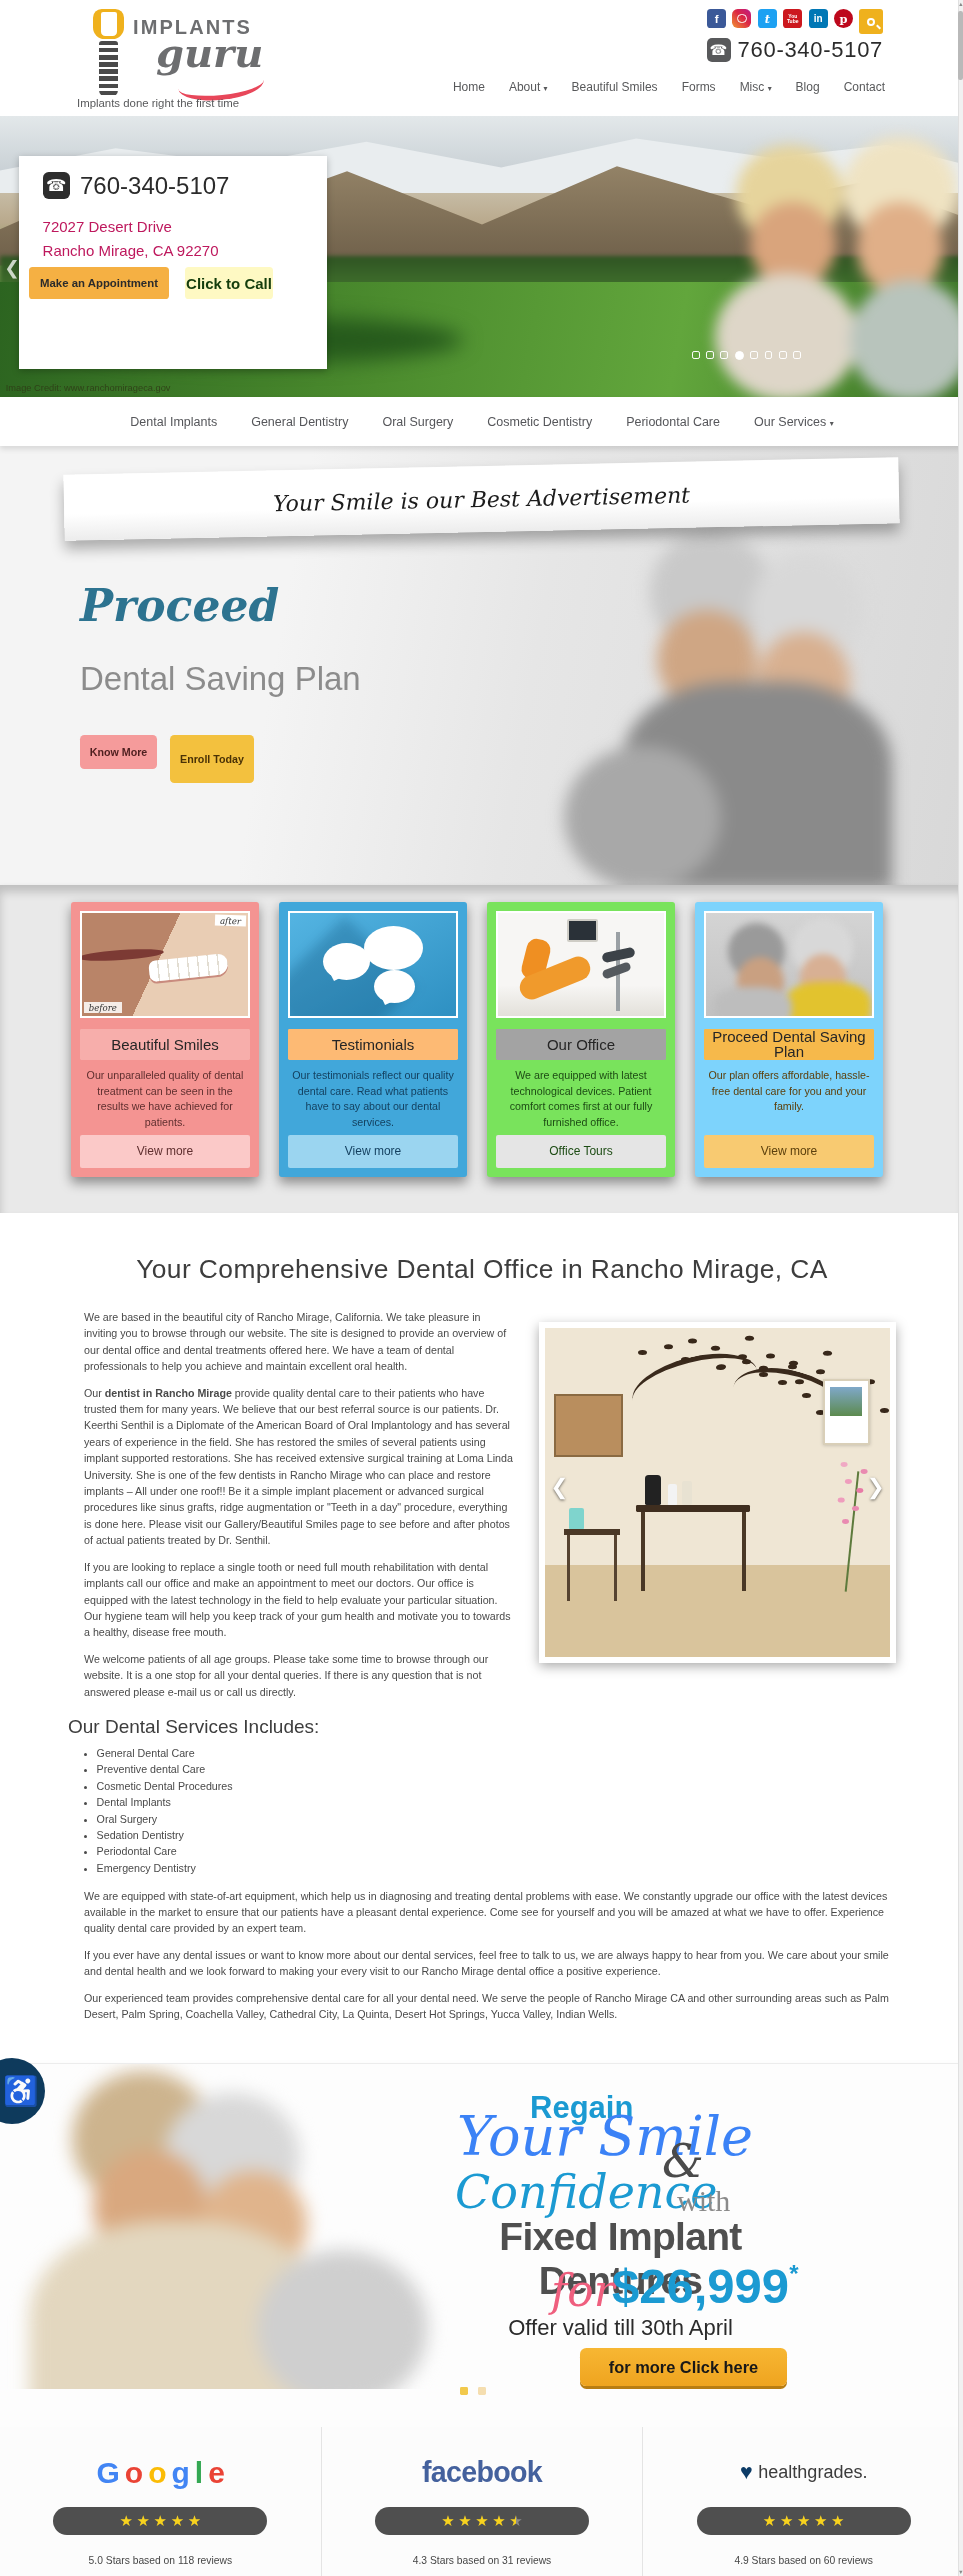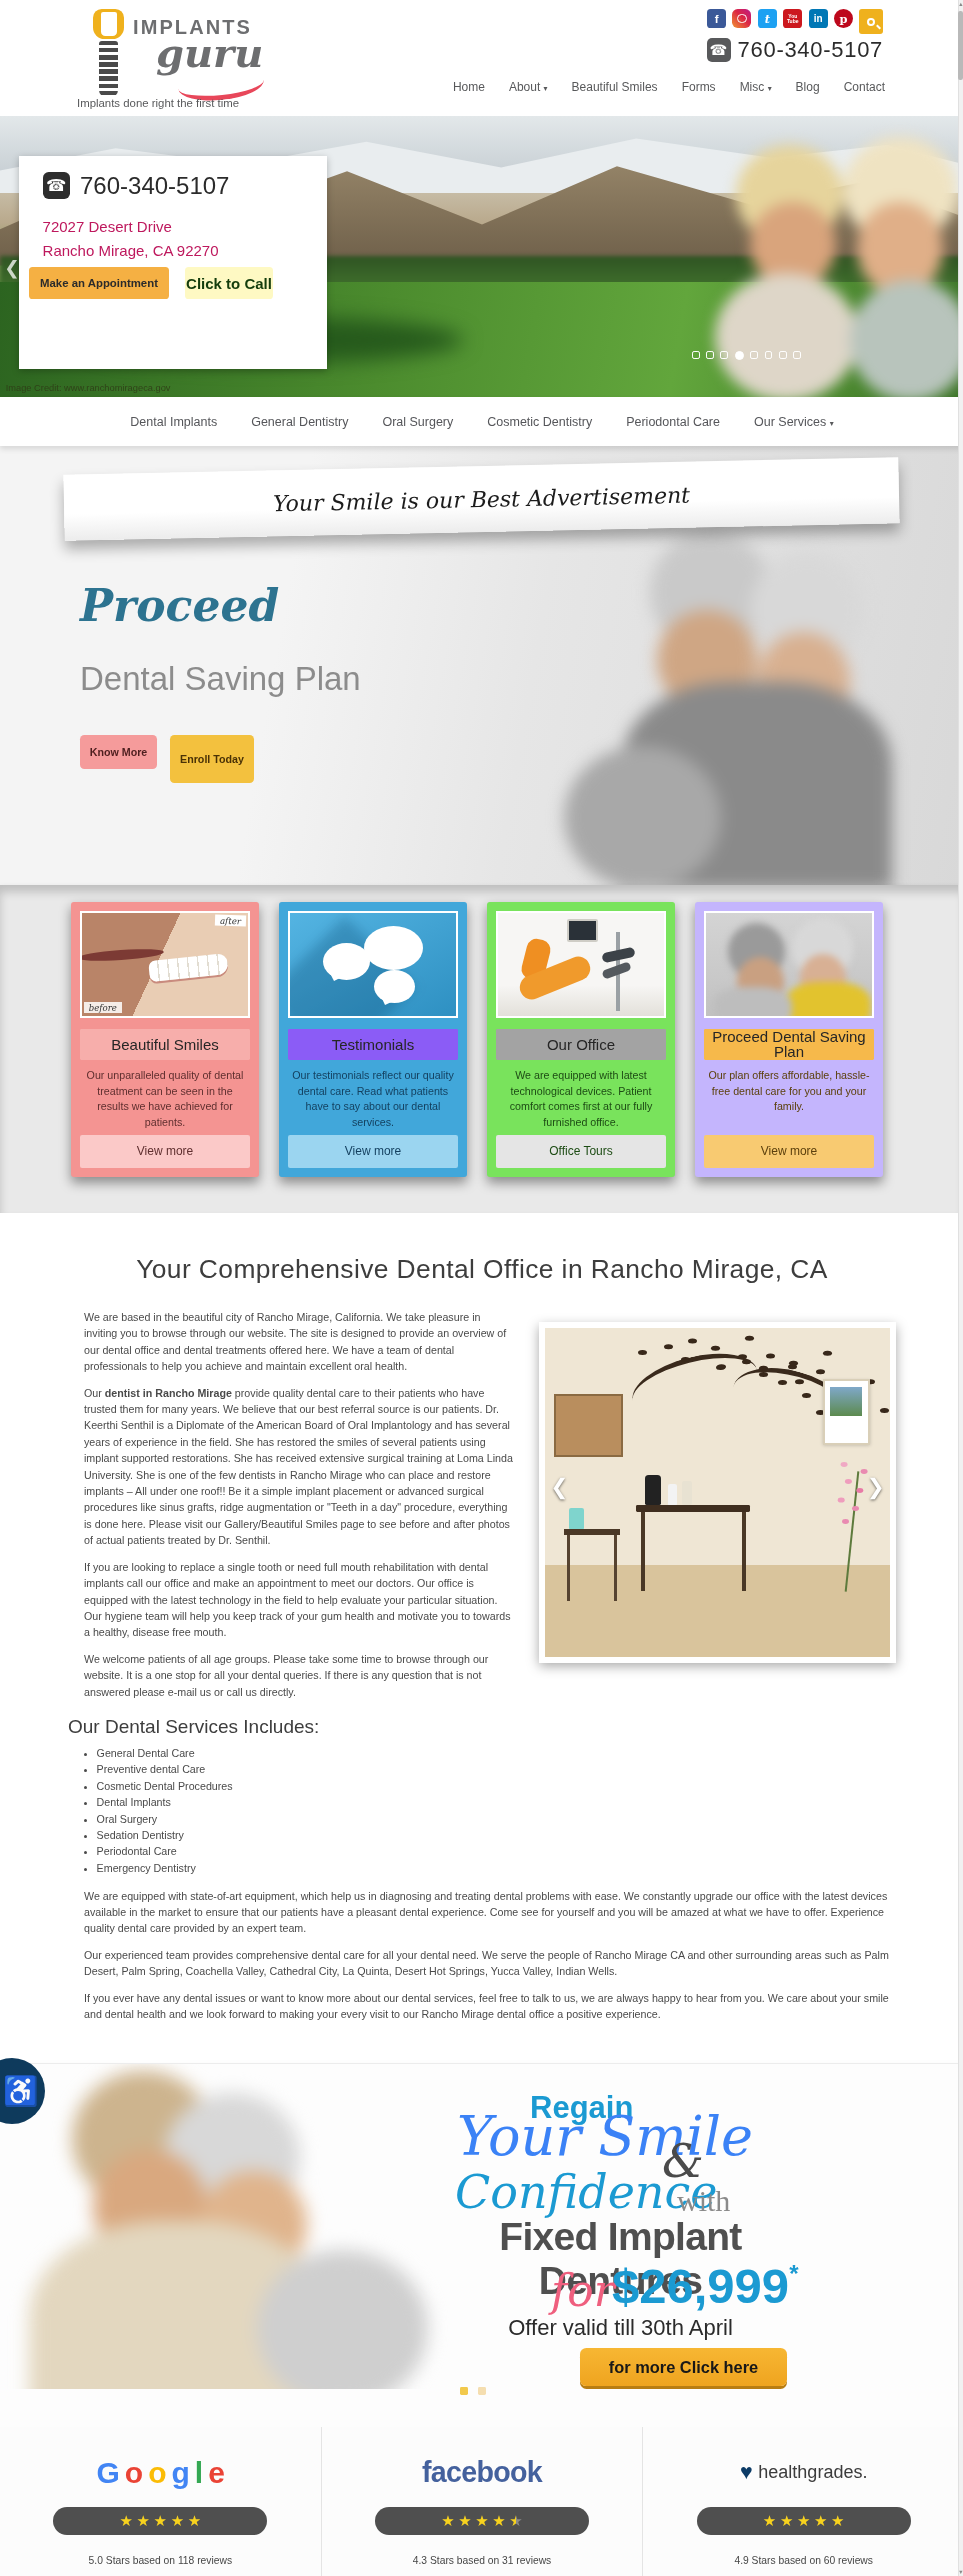--- a/index.html
+++ b/index.html
@@ -102,23 +102,23 @@
   .img-office .seat { position:absolute; left:20px; top:53px; width:74px; height:24px; background:#f09a2c; border-radius:13px; transform:rotate(-22deg); }
   .img-office .back { position:absolute; left:26px; top:26px; width:24px; height:41px; background:#ef8f22; border-radius:10px; transform:rotate(14deg); }
   .img-office .pole { position:absolute; right:44px; top:18.6px; width:3.6px; height:79px; background:#9aa0a4; }
   .img-office .tools { position:absolute; right:28.6px; top:37px; width:33px; height:10px; background:#3c4248; border-radius:5px; transform:rotate(-12deg); }
   .img-office .tools2 { position:absolute; right:33px; top:53px; width:28.6px; height:8.6px; background:#54595e; border-radius:4.3px; transform:rotate(-20deg); }
   
   .img-couple { background:linear-gradient(180deg,#d4d4d4,#c2c2c2); }
   .img-couple .blobwrap { position:absolute; inset:0; filter:blur(3.6px); }
   
   .card.c1 { background:#f49492; } .card.c1 .strip { background:#f7aeab; } .card.c1 .body{ color:#5f2f2f; } .card.c1 .cbtn { background:#fbc9c8; color:#5f2f2f; }
-  .card.c2 { background:#41a7da; } .card.c2 .strip { background:#8b5cf6; } .card.c2 .body{ color:#133f5e; } .card.c2 .cbtn { background:#9bd5f0; color:#133f5e; }
+  .card.c2 { background:#41a7da; } .card.c2 .strip { background:#fdba74; } .card.c2 .body{ color:#133f5e; } .card.c2 .cbtn { background:#9bd5f0; color:#133f5e; }
   .card.c3 { background:#79e35c; } .card.c3 .strip { background:#a3a3a3; } .card.c3 .body{ color:#1d4c14; } .card.c3 .cbtn { background:#e5e5e5; color:#1d4c14; }
-  .card.c4 { background:#c4b5fd; } .card.c4 .strip { background:#f6b94b; } .card.c4 .body{ color:#5c400d; } .card.c4 .cbtn { background:#f8ca71; color:#5c400d; }
+  .card.c4 { background:#7dd3fc; } .card.c4 .strip { background:#f6b94b; } .card.c4 .body{ color:#5c400d; } .card.c4 .cbtn { background:#f8ca71; color:#5c400d; }
 
   
   .about { position:absolute; top:1213px; left:0; width:964px; height:849px; background:#fff; }
   .about h1 { text-align:center; margin-top:41px; font-size:26.4px; font-weight:300; color:#3d3d3d; letter-spacing:0.4px; }
   .about-content { position:absolute; left:68px; top:96px; width:828px; font-size:10.7px; line-height:16.4px; color:#4a4a4a; }
   .about-content p { margin-bottom:10px;margin-left:16px; }
   .office-fig { float:right; width:357px; height:341px; background:#fff; padding:6.4px; box-shadow:0 3.6px 11.4px rgba(0,0,0,.35); margin:13px 0 13px 23px; position:relative; }
   .office-scene { position:relative; width:100%; height:100%; background:linear-gradient(180deg,#efe6d4 0 72%,#d9c49c 72% 100%); overflow:hidden; }
   .vine { position:absolute; left:86px; top:28.6px; width:128px; height:57px; border-top:5px solid #3a2a1c; border-radius:50%; transform:rotate(-14deg); }
   .vine2 { position:absolute; left:186px; top:43px; width:121px; height:64px; border-top:5px solid #3a2a1c; border-radius:50%; transform:rotate(16deg); }
@@ -385,22 +385,22 @@
         <li>General Dental Care</li>
         <li>Preventive dental Care</li>
         <li>Cosmetic Dental Procedures</li>
         <li>Dental Implants</li>
         <li>Oral Surgery</li>
         <li>Sedation Dentistry</li>
         <li>Periodontal Care</li>
         <li>Emergency Dentistry</li>
       </ul>
       <p>We are equipped with state-of-art equipment, which help us in diagnosing and treating dental problems with ease. We constantly upgrade our office with the latest devices available in the market to ensure that our patients have a pleasant dental experience. Come see for yourself and you will be amazed at what we have to offer. Experience quality dental care provided by an expert team.</p>
+      <p>If you ever have any dental issues or want to know more about our dental services, feel free to talk to us, we are always happy to hear from you. We care about your smile and dental health and we look forward to making your every visit to our Rancho Mirage dental office a positive experience.</p>
       <p>Our experienced team provides comprehensive dental care for all your dental need. We serve the people of Rancho Mirage CA and other surrounding areas such as Palm Desert, Palm Spring, Coachella Valley, Cathedral City, La Quinta, Desert Hot Springs, Yucca Valley, Indian Wells.</p>
-      <p>If you ever have any dental issues or want to know more about our dental services, feel free to talk to us, we are always happy to hear from you. We care about your smile and dental health and we look forward to making your every visit to our Rancho Mirage dental office a positive experience.</p>
     </div>
   </section>
 
   <section class="promo">
     <div class="promo-photo">
       <div class="inner">
         <div class="promo-blob abs" style="left:86px;top:21.4px;width:143px;height:136px;background:#cdb48e;"></div>
         <div class="promo-blob abs" style="left:178px;top:43px;width:136px;height:128px;background:#d8d8d8;"></div>
         <div class="promo-blob abs" style="left:107px;top:100px;width:114px;height:114px;background:#d9a87f;"></div>
         <div class="promo-blob abs" style="left:214px;top:121px;width:107px;height:107px;background:#e0b48c;"></div>

